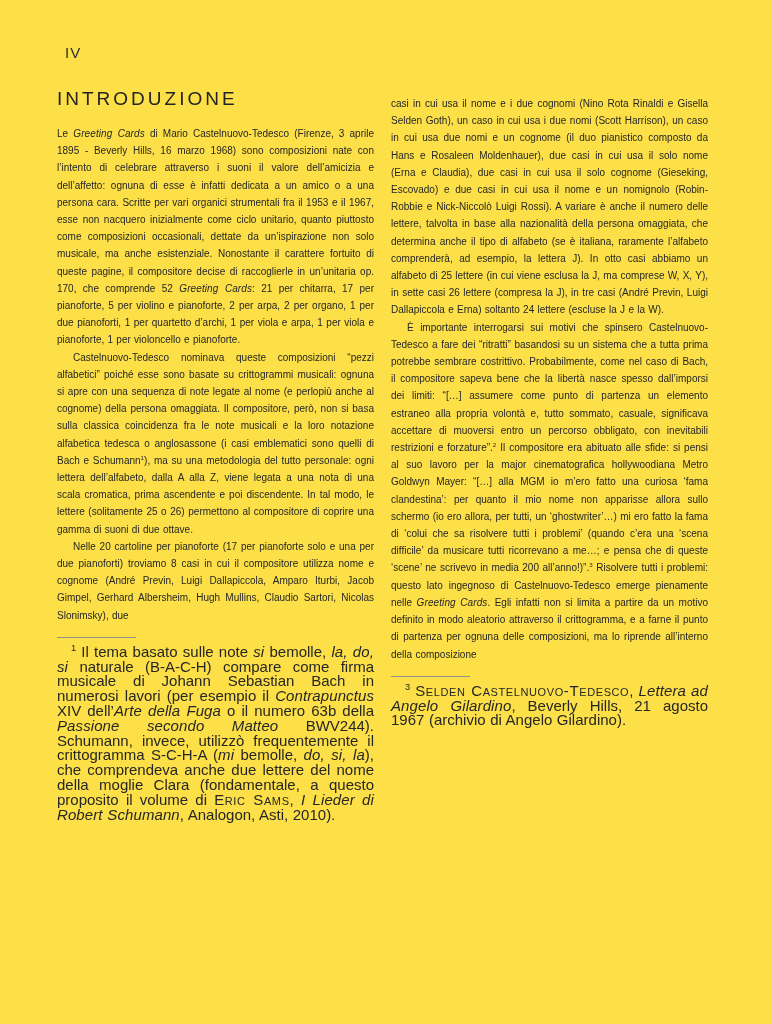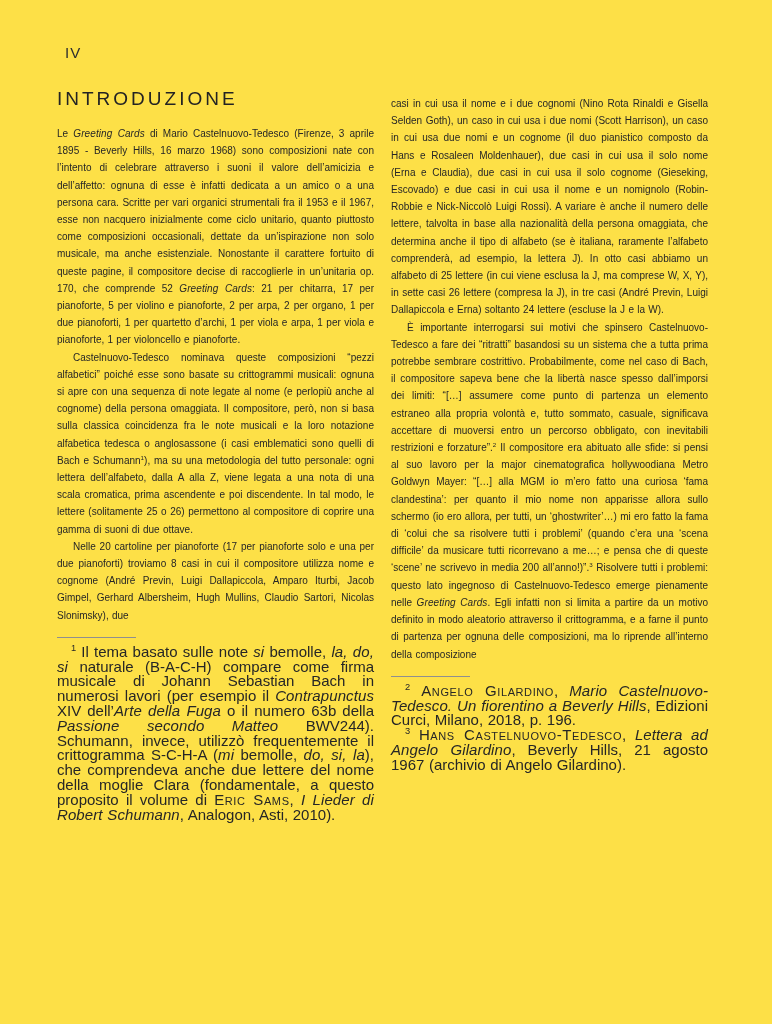--- a/index.html
+++ b/index.html
@@ -111,20 +111,19 @@
     </div>
 
     <div class="col col-right">
       <div class="body-text">
           <p class="para">casi in cui usa il nome e i due cognomi (Nino Rota Rinaldi e Gisella Selden Goth), un caso in cui usa i due nomi (Scott Harrison), un caso in cui usa due nomi e un cognome (il duo pianistico composto da Hans e Rosaleen Moldenhauer), due casi in cui usa il solo nome (Erna e Claudia), due casi in cui usa il solo cognome (Gieseking, Escovado) e due casi in cui usa il nome e un nomignolo (Robin-Robbie e Nick-Niccolò Luigi Rossi). A variare è anche il numero delle lettere, talvolta in base alla nazionalità della persona omaggiata, che determina anche il tipo di alfabeto (se è italiana, raramente l’alfabeto comprenderà, ad esempio, la lettera J). In otto casi abbiamo un alfabeto di 25 lettere (in cui viene esclusa la J, ma comprese W, X, Y), in sette casi 26 lettere (compresa la J), in tre casi (André Previn, Luigi Dallapiccola e Erna) soltanto 24 lettere (escluse la J e la W).</p>
           <p class="para indent">È importante interrogarsi sui motivi che spinsero Castelnuovo-Tedesco a fare dei “ritratti” basandosi su un sistema che a tutta prima potrebbe sembrare costrittivo. Probabilmente, come nel caso di Bach, il compositore sapeva bene che la libertà nasce spesso dall’imporsi dei limiti: “[…] assumere come punto di partenza un elemento estraneo alla propria volontà e, tutto sommato, casuale, significava accettare di muoversi entro un percorso obbligato, con inevitabili restrizioni e forzature”.<sup>2</sup> Il compositore era abituato alle sfide: si pensi al suo lavoro per la major cinematografica hollywoodiana Metro Goldwyn Mayer: “[…] alla MGM io m’ero fatto una curiosa ‘fama clandestina’: per quanto il mio nome non apparisse allora sullo schermo (io ero allora, per tutti, un ‘ghostwriter’…) mi ero fatto la fama di ‘colui che sa risolvere tutti i problemi’ (quando c’era una ‘scena difficile’ da musicare tutti ricorrevano a me…; e pensa che di queste ‘scene’ ne scrivevo in media 200 all’anno!)”.<sup>3</sup> Risolvere tutti i problemi: questo lato ingegnoso di Castelnuovo-Tedesco emerge pienamente nelle <i>Greeting Cards</i>. Egli infatti non si limita a partire da un motivo definito in modo aleatorio attraverso il crittogramma, e a farne il punto di partenza per ognuna delle composizioni, ma lo riprende all’interno della composizione</p>
         </div>
       <div class="fn-block">
         <div class="fn-rule"></div>
         <div class="footnotes">
-            <p class="footnote"><sup>2</sup> <span class="sc">Angelo Gilardino</span>, <i>Mario Castelnuovo-Tedesco. Un fiorentino a Beverly Hills</i>, Edizioni Curci, Milano, 2018, p. 196.</p>
-            <p class="footnote"><sup>3</sup> <span class="sc">Hans Castelnuovo-Tedesco</span>, <i>Lettera ad Angelo Gilardino</i>, Beverly Hills, 21 agosto 1967 (archivio di Angelo Gilardino).</p>
+            <p class="footnote"><sup>3</sup> <span class="sc">Selden Castelnuovo-Tedesco</span>, <i>Lettera ad Angelo Gilardino</i>, Beverly Hills, 21 agosto 1967 (archivio di Angelo Gilardino).</p>
           </div>
       </div>
     </div>
 
   </div>
 </div>
 
 </body></html>

